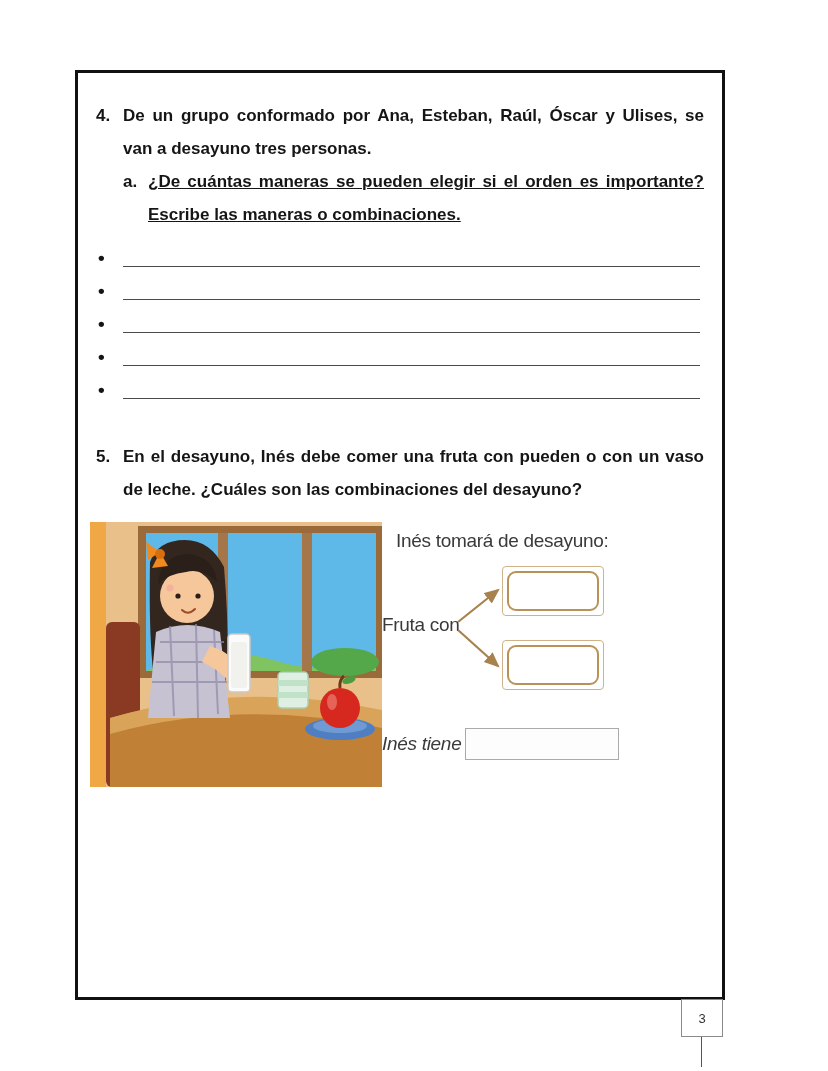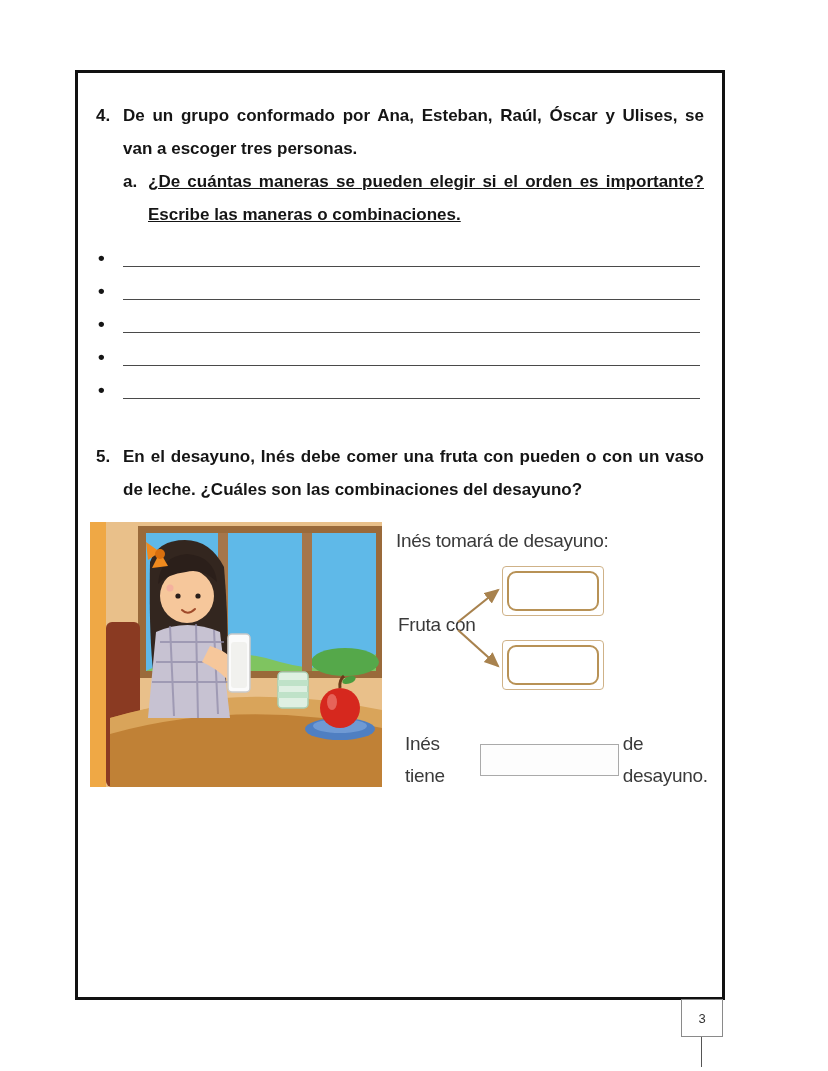--- a/index.html
+++ b/index.html
@@ -31,28 +31,28 @@
   }
 
   .q5-block { margin-top:30px; }
 
   
   .figure { display:flex; margin-top:16px; margin-left:-6px; width:632px; height:265px; background:#ec4899; }
   .scene { width:292px; height:265px; flex:0 0 auto; }
   .diagram { position:relative; flex:1 1 auto; height:265px; background:#ffffff;
              font-size:19px; color:#3a3a3a; letter-spacing:-0.3px; }
   .diagram .heading { position:absolute; left:14px; top:8px; }
-  .diagram .branch-label { position:absolute; left:16px; top:92px; }
+  .diagram .branch-label { position:absolute; left:0; top:92px; }
   .answer-box { position:absolute; width:102px; height:50px; border:1.5px solid #cfb288;
                 border-radius:4px; background:#ffffff; padding:4px; }
   .answer-box .inner { width:100%; height:100%; border:2px solid #b89256; border-radius:9px; background:#ffffff; }
   .box-1 { left:120px; top:44px; }
   .box-2 { left:120px; top:118px; }
   .branch-arrows { position:absolute; left:74px; top:48px; }
-  .sentence { position:absolute; left:23px; top:206px; display:flex; align-items:center; }
+  .sentence { position:absolute; left:0; top:206px; display:flex; align-items:flex-start;font-style:italic; }
   .sentence .fill-box { width:154px; height:32px; border:1px solid #aaaaaa; background:#fdfdfd; margin:0 4px; }
   .sentence span { line-height:32px; }
 
   
   .page-num-box {
     position:absolute; left:681px; top:999px; width:42px; height:38px;
     border:1px solid #8a8a8a; background:#ffffff;
     display:flex; align-items:center; justify-content:center;
     font-size:13px; color:#333333;
   }
@@ -60,21 +60,21 @@
 </style>
 </head>
 <body>
 
 <div class="canvas">
   <div class="sheet">
     <div class="content">
 
       <div class="q-row">
         <span class="q-num">4.</span>
-        <span class="q-text">De un grupo conformado por Ana, Esteban, Raúl, Óscar y Ulises, se van a escoger tres personas.</span>
+        <span class="q-text">De un grupo conformado por Ana, Esteban, Raúl, Óscar y Ulises, se van a desayuno tres personas.</span>
       </div>
       <div class="q-sub">
         <span class="q-num">a.</span>
         <span class="q-text">¿De cuántas maneras se pueden elegir si el orden es importante? Escribe las maneras o combinaciones.</span>
       </div>
 
       <div class="answers">
         <div class="answer-row">
           <span class="bullet">•</span>
           <div class="blank"></div>
@@ -187,21 +187,20 @@
           <div class="answer-box box-1">
               <div class="inner"></div>
             </div>
           <div class="answer-box box-2">
               <div class="inner"></div>
             </div>
 
           <div class="sentence">
             <span>Inés tiene</span>
             <div class="fill-box"></div>
-            <span>de desayuno.</span>
           </div>
         </div>
       </div>
 
     </div>
   </div>
 
   <div class="page-num-box">
     <span>3</span>
   </div>

